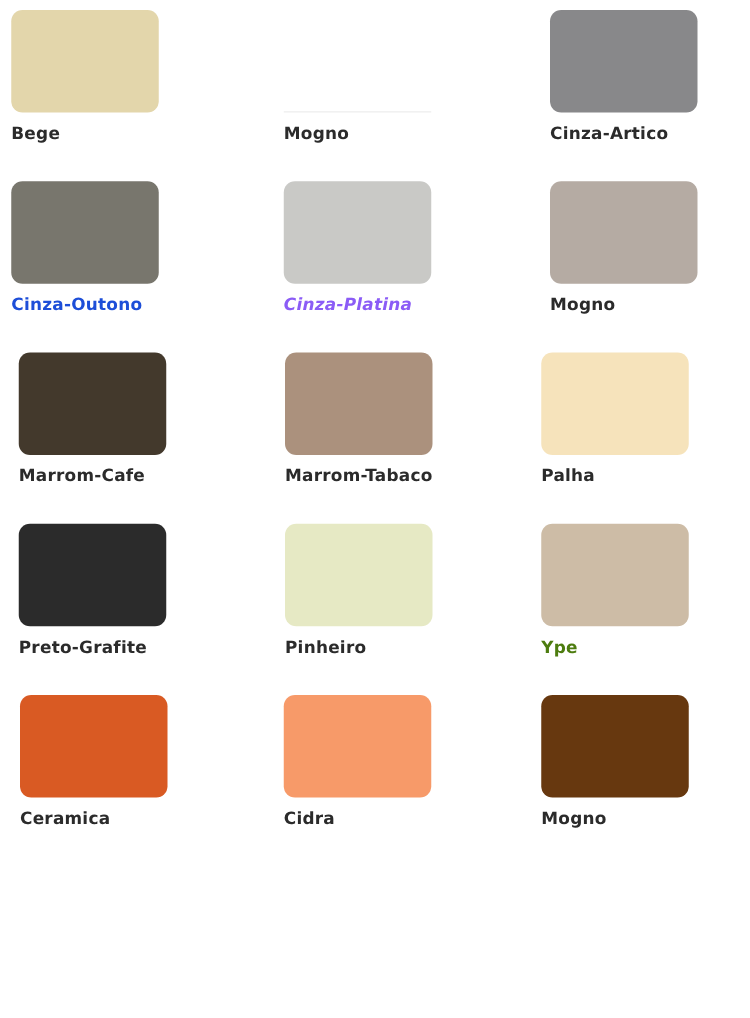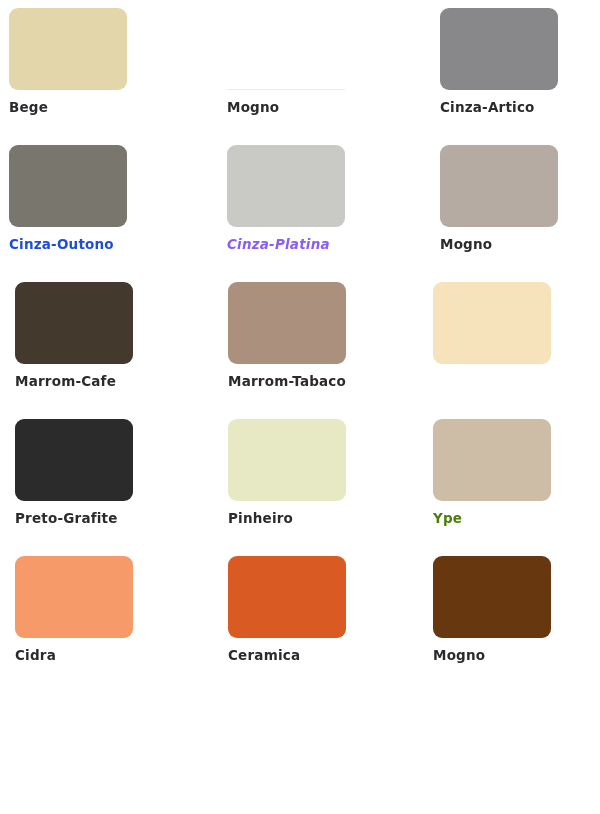--- a/index.html
+++ b/index.html
@@ -88,40 +88,41 @@
     <div class="swatch-cell col-1">
       <div class="swatch-chip" title="Marrom-Cafe" style="background: rgb(67, 57, 44);"></div>
       <div class="swatch-label" style="color: rgb(43, 43, 43);">Marrom-Cafe</div>
     </div>
     <div class="swatch-cell col-2">
       <div class="swatch-chip" title="Marrom-Tabaco" style="background: rgb(171, 145, 125);"></div>
       <div class="swatch-label" style="color: rgb(43, 43, 43);">Marrom-Tabaco</div>
     </div>
     <div class="swatch-cell col-0">
       <div class="swatch-chip" title="Palha" style="background: rgb(246, 227, 187);"></div>
+      <div class="swatch-label" style="color: rgb(43, 43, 43);">Palha</div>
     </div>
     <div class="swatch-cell col-1">
       <div class="swatch-chip" title="Preto-Grafite" style="background: rgb(43, 43, 43);"></div>
       <div class="swatch-label" style="color: rgb(43, 43, 43);">Preto-Grafite</div>
     </div>
     <div class="swatch-cell col-2">
       <div class="swatch-chip" title="Pinheiro" style="background: rgb(230, 233, 196);"></div>
       <div class="swatch-label" style="color: rgb(43, 43, 43);">Pinheiro</div>
     </div>
     <div class="swatch-cell col-0">
       <div class="swatch-chip" title="Ype" style="background: rgb(205, 188, 166);"></div>
       <div class="swatch-label" style="color: #4d7c0f;">Ype</div>
     </div>
+    <div class="swatch-cell col-2">
+      <div class="swatch-chip" title="Ceramica" style="background: rgb(217, 90, 35);"></div>
+      <div class="swatch-label" style="color: rgb(43, 43, 43);">Ceramica</div>
+    </div>
     <div class="swatch-cell col-1">
       <div class="swatch-chip" title="Cidra" style="background: rgb(247, 154, 105);"></div>
       <div class="swatch-label" style="color: rgb(43, 43, 43);">Cidra</div>
-    </div>
-    <div class="swatch-cell col-2">
-      <div class="swatch-chip" title="Ceramica" style="background: rgb(217, 90, 35);"></div>
-      <div class="swatch-label" style="color: rgb(43, 43, 43);">Ceramica</div>
     </div>
     <div class="swatch-cell col-0">
       <div class="swatch-chip" title="Mogno" style="background: rgb(103, 56, 15);"></div>
       <div class="swatch-label" style="color: rgb(43, 43, 43);">Mogno</div>
     </div>
     <div class="swatch-cell col-1 is-empty"></div>
     <div class="swatch-cell col-2 is-empty"></div>
   </div>
 
 </body></html>

